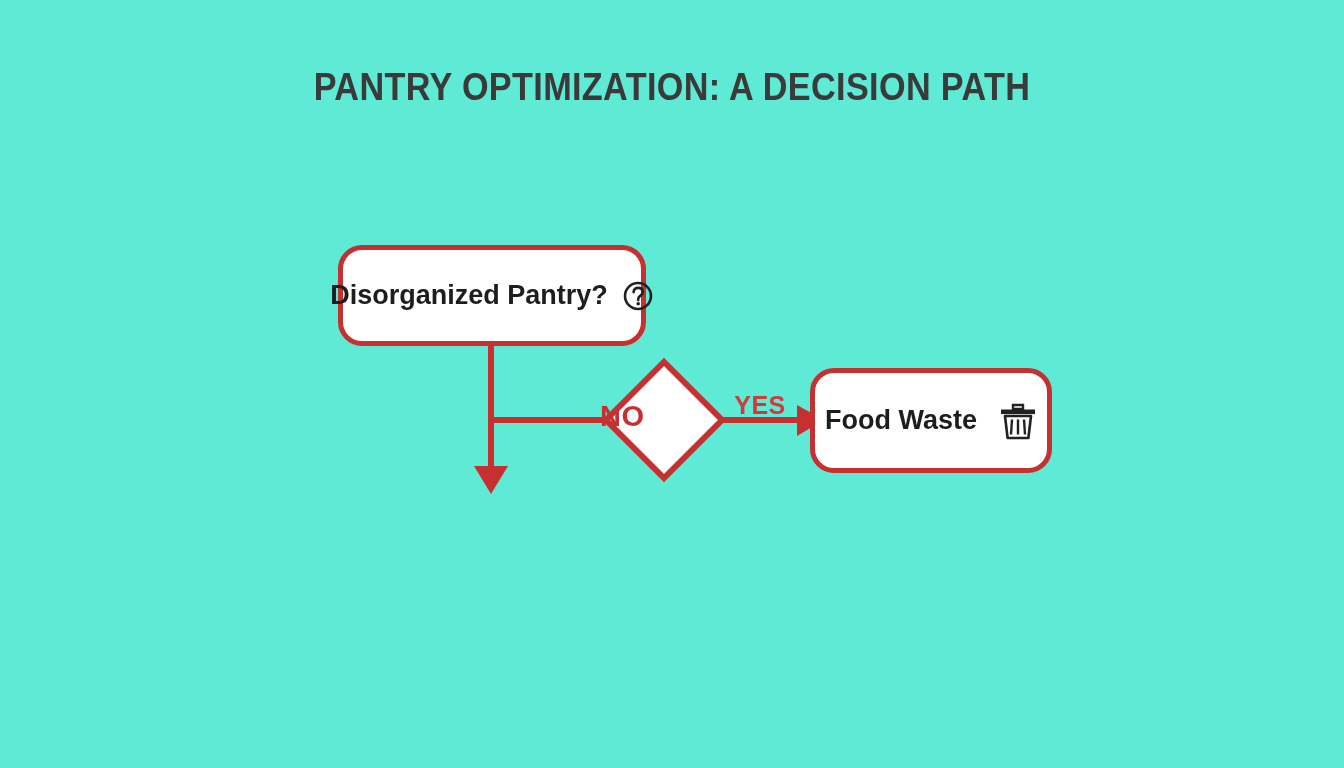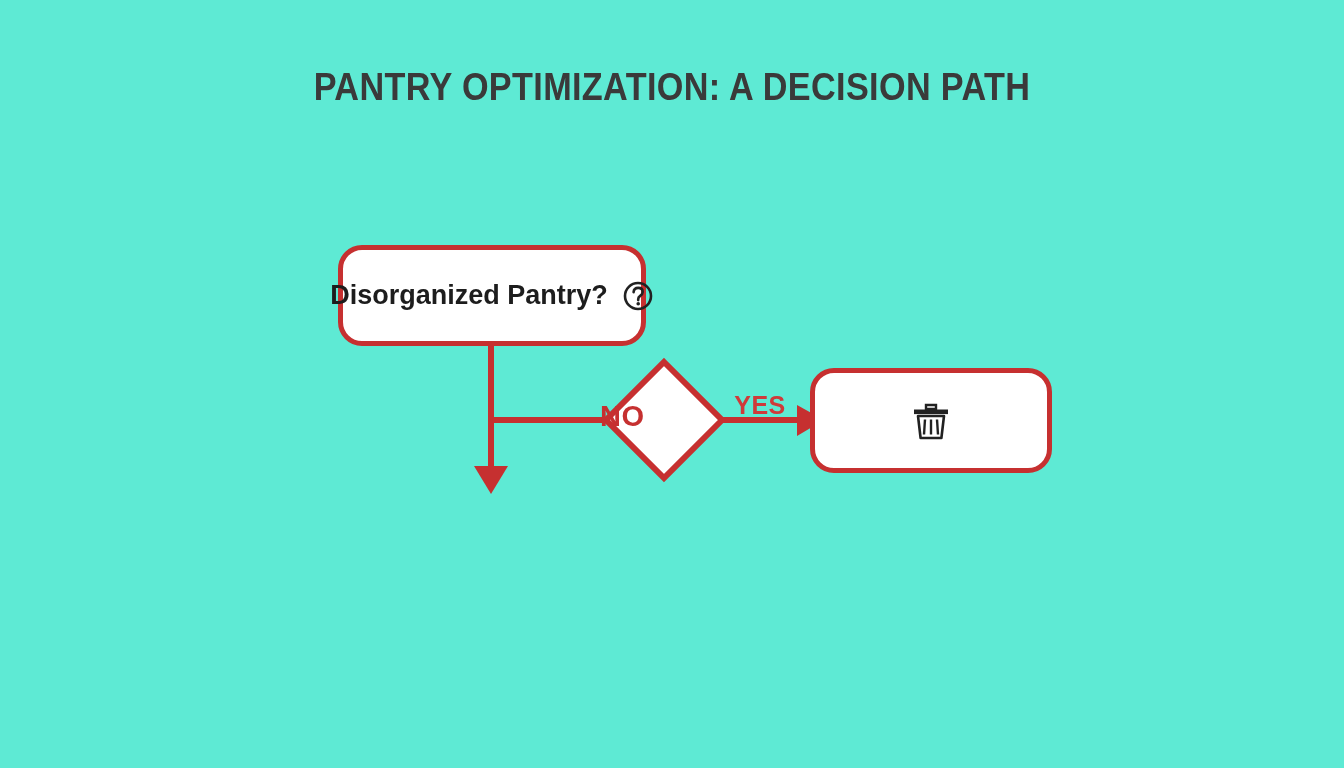--- a/index.html
+++ b/index.html
@@ -173,20 +173,21 @@
         <circle cx="16" cy="16" r="13" fill="none" stroke="#212121" stroke-width="2.6"></circle>
         <path d="M 11.6 12.2 C 11.8 9.4 13.6 7.9 16.2 7.9 C 18.9 7.9 20.7 9.5 20.7 11.9
                  C 20.7 13.9 19.6 14.9 17.9 16.1 C 16.6 17.0 16.2 17.7 16.2 19.2 L 16.2 20.1" fill="none" stroke="#212121" stroke-width="2.6" stroke-linecap="round"></path>
         <circle cx="16.2" cy="23.7" r="1.8" fill="#212121"></circle>
       </svg>
     </div>
   </div>
 
   <div id="node-food-waste" class="node">
     <div class="node-inner">
+      <span class="node-label">Food Waste</span>
       <svg class="icon" width="38" height="40" viewBox="0 0 38 40" xmlns="http://www.w3.org/2000/svg">
 
         <path d="M 14 4 L 24 4 L 24 8 L 14 8 Z" fill="none" stroke="#212121" stroke-width="2.4"></path>
 
         <rect x="2" y="8.5" width="34" height="4.6" fill="#212121"></rect>
 
         <path d="M 6 15 L 32 15 L 29.4 37 L 8.6 37 Z" fill="none" stroke="#212121" stroke-width="2.6" stroke-linejoin="round"></path>
 
         <line x1="13" y1="18.5" x2="12" y2="33.5" stroke="#212121" stroke-width="2.4"></line>
         <line x1="19" y1="18.5" x2="19" y2="33.5" stroke="#212121" stroke-width="2.4"></line>

